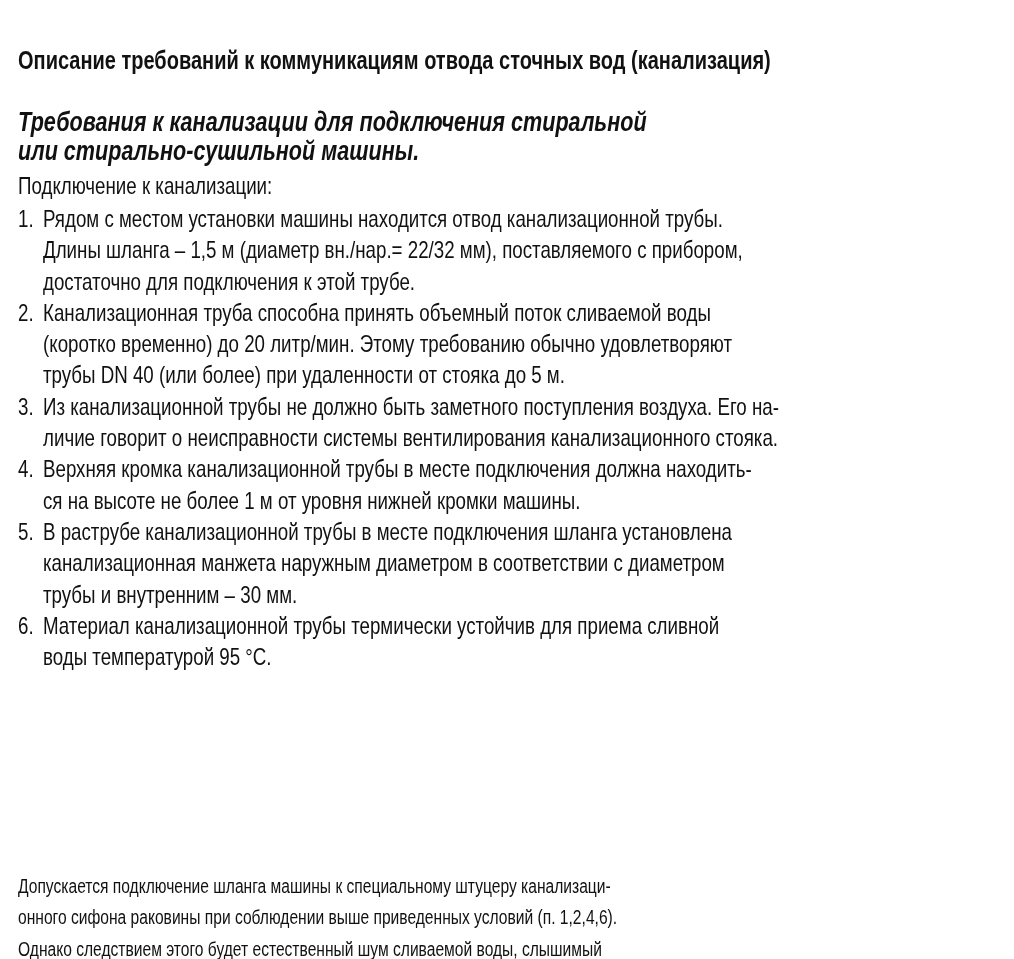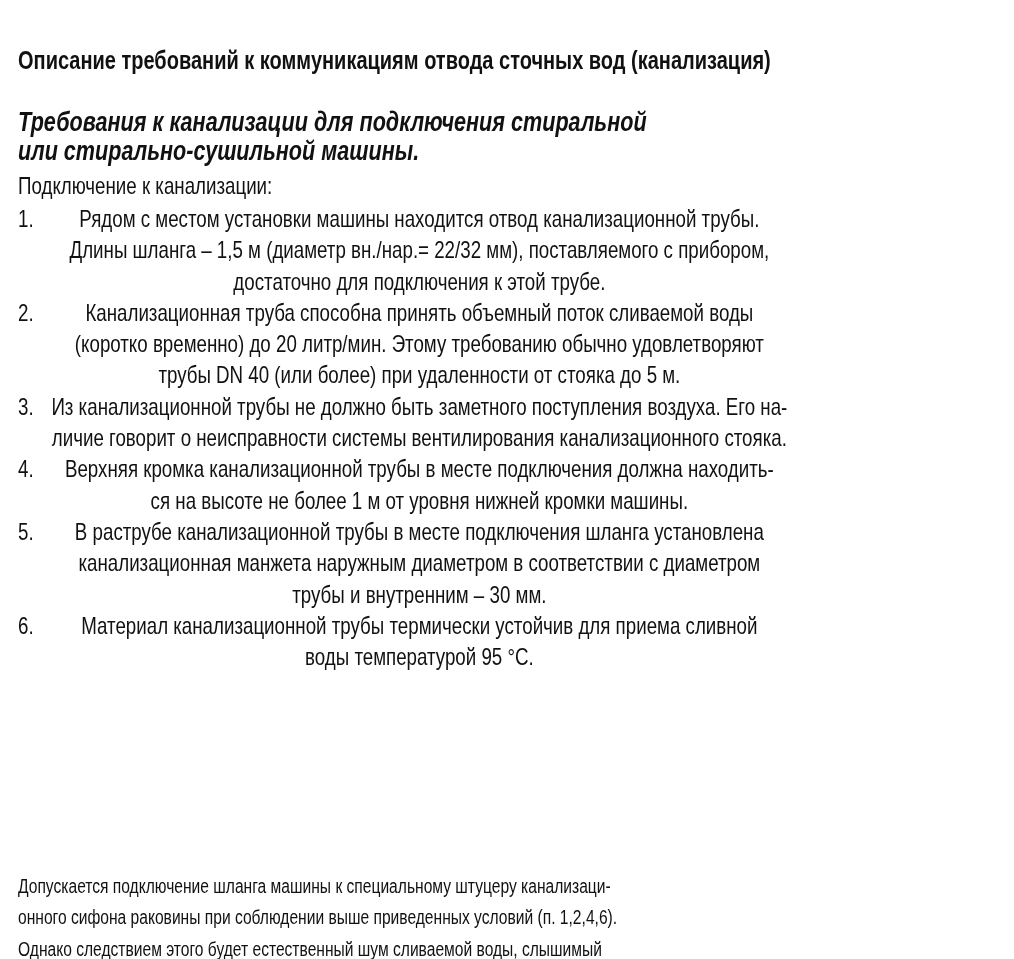--- a/index.html
+++ b/index.html
@@ -69,21 +69,20 @@
     }
     .item-num {
       position: absolute;
       left: 0;
       top: 0;
       transform: scaleX(0.78);
       transform-origin: left top;
     }
     .item-lines {
       margin-left: 25px;
-      text-align: center;
     }
     .line {
       display: block;
       white-space: nowrap;
       transform: scaleX(0.78);
       transform-origin: left top;
     }
     .note {
       position: absolute;
       left: 0;

